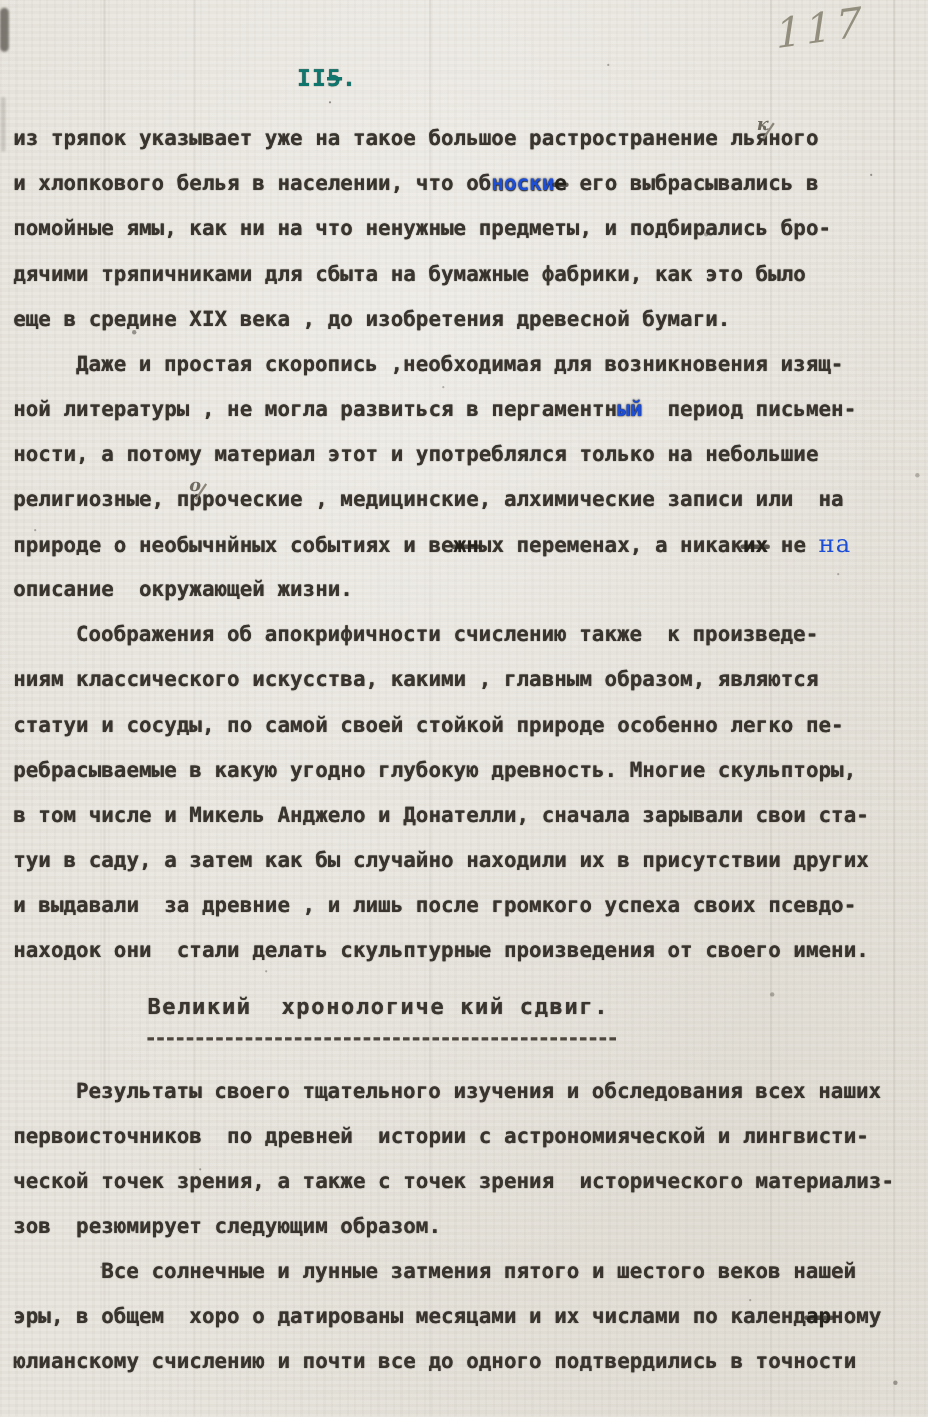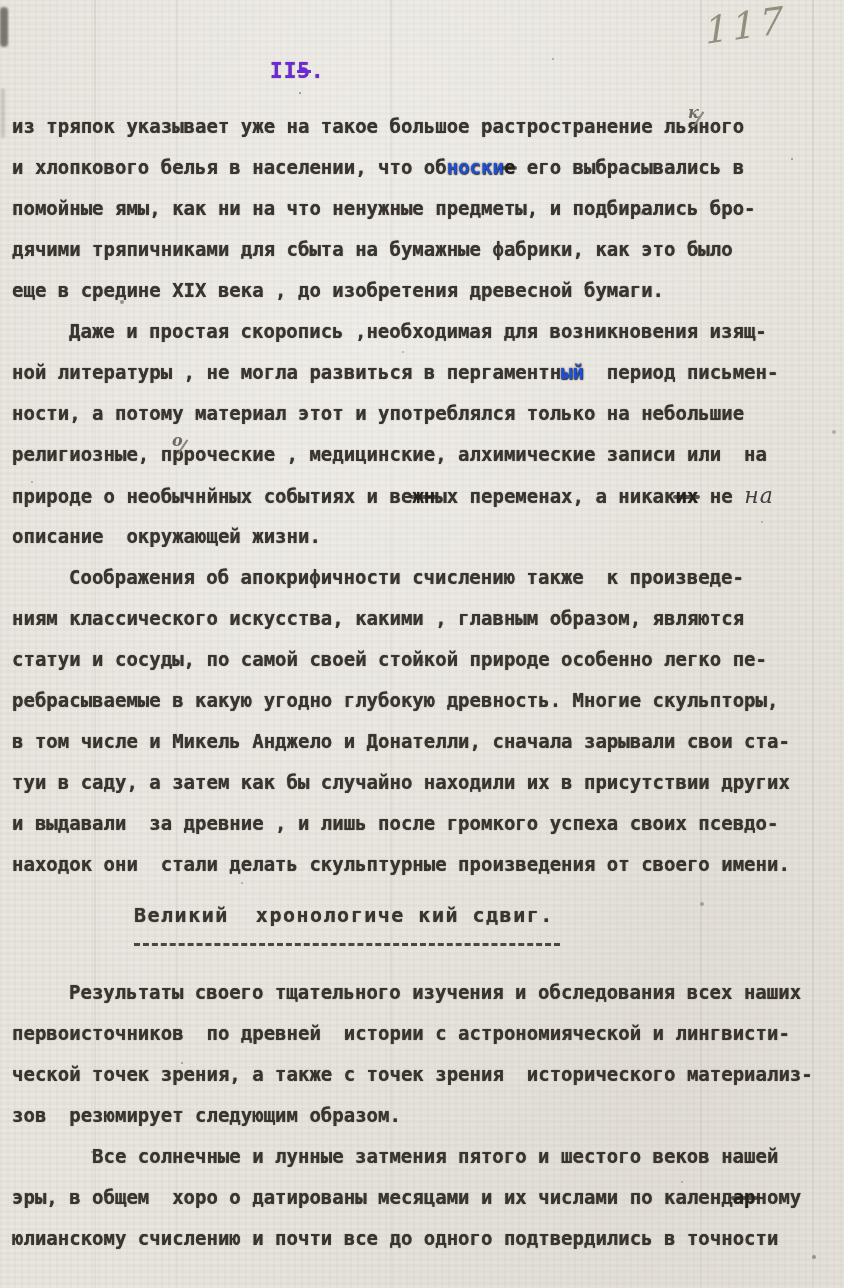--- a/index.html
+++ b/index.html
@@ -28,21 +28,21 @@
       61px 702px 0 0 rgba(62,58,50,.45), 422px 661px 0 0 rgba(62,58,50,.4),
       701px 903px 0 1px rgba(62,58,50,.35), 181px 1062px 0 0 rgba(62,58,50,.45),
       521px 1201px 0 0 rgba(62,58,50,.4), 813px 1256px 0 1px rgba(62,58,50,.45),
       31px 481px 0 0 rgba(62,58,50,.4), 761px 521px 0 0 rgba(62,58,50,.35),
       241px 882px 0 0 rgba(62,58,50,.4), 681px 1181px 0 0 rgba(62,58,50,.35),
       91px 1151px 0 0 rgba(62,58,50,.4), 552px 58px 0 0 rgba(62,58,50,.4),
       833px 431px 0 1px rgba(62,58,50,.3), 402px 351px 0 0 rgba(62,58,50,.35);}
   .content{position:absolute;left:12px;right:12px;top:0;padding-top:56px;}
   .pagenum{
     margin-left:258px;height:30px;line-height:30px;
-    font-size:21px;font-weight:700;color:#6d28d9;letter-spacing:1px;
+    font-size:21px;font-weight:700;color:#0f766e;letter-spacing:1px;
     text-shadow:0 0 1px rgba(45,41,35,.85);white-space:pre;
   }
   .struck{text-decoration:line-through;text-decoration-thickness:2.5px;}
   .hw-number{
     position:absolute;top:4px;right:56px;
     font-family:"DejaVu Serif", serif;font-style:italic;font-weight:400;
     font-size:37px;color:#85806f;letter-spacing:4px;
     transform:rotate(-8deg) skewX(-6deg);opacity:.85;
   }
   .bodytext{margin-top:20px;}
@@ -58,22 +58,22 @@
   .blot::after{content:"";position:absolute;left:-2px;right:-2px;top:10px;bottom:8px;
     background:rgba(36,32,26,.7);border-radius:2px;filter:blur(.6px);}
   .insert-mark{
     position:absolute;top:-3px;height:20px;line-height:20px;
     font-family:"DejaVu Serif", serif;font-style:italic;font-weight:700;
     font-size:16px;color:#6f6a5f;text-shadow:none;
   }
   .insert-mark::before{content:"";position:absolute;left:2px;top:15px;width:17px;height:1.5px;
     background:#8a8479;transform:rotate(-56deg);}
   .hand-na{
-    font-family:"DejaVu Serif", serif;font-style:italic;font-weight:400;
-    font-size:22px;color:#404040;text-shadow:none;letter-spacing:1px;
+    font-family:"DejaVu Serif", serif;font-weight:400;
+    font-size:22px;color:#1d4ed8;text-shadow:none;letter-spacing:1px;
   }
   .heading-row{margin:10px 0 22px 122px;height:55px;}
   .heading{
     display:inline-block;height:41px;line-height:41px;white-space:pre;
     font-size:20px;font-weight:700;color:#3a362f;letter-spacing:1.5px;
     text-shadow:0 0 1px rgba(45,41,35,.85);
     border-bottom:3px dashed #4c463e;padding:0 6px 7px 0;
   }
 </style>
 </head>

